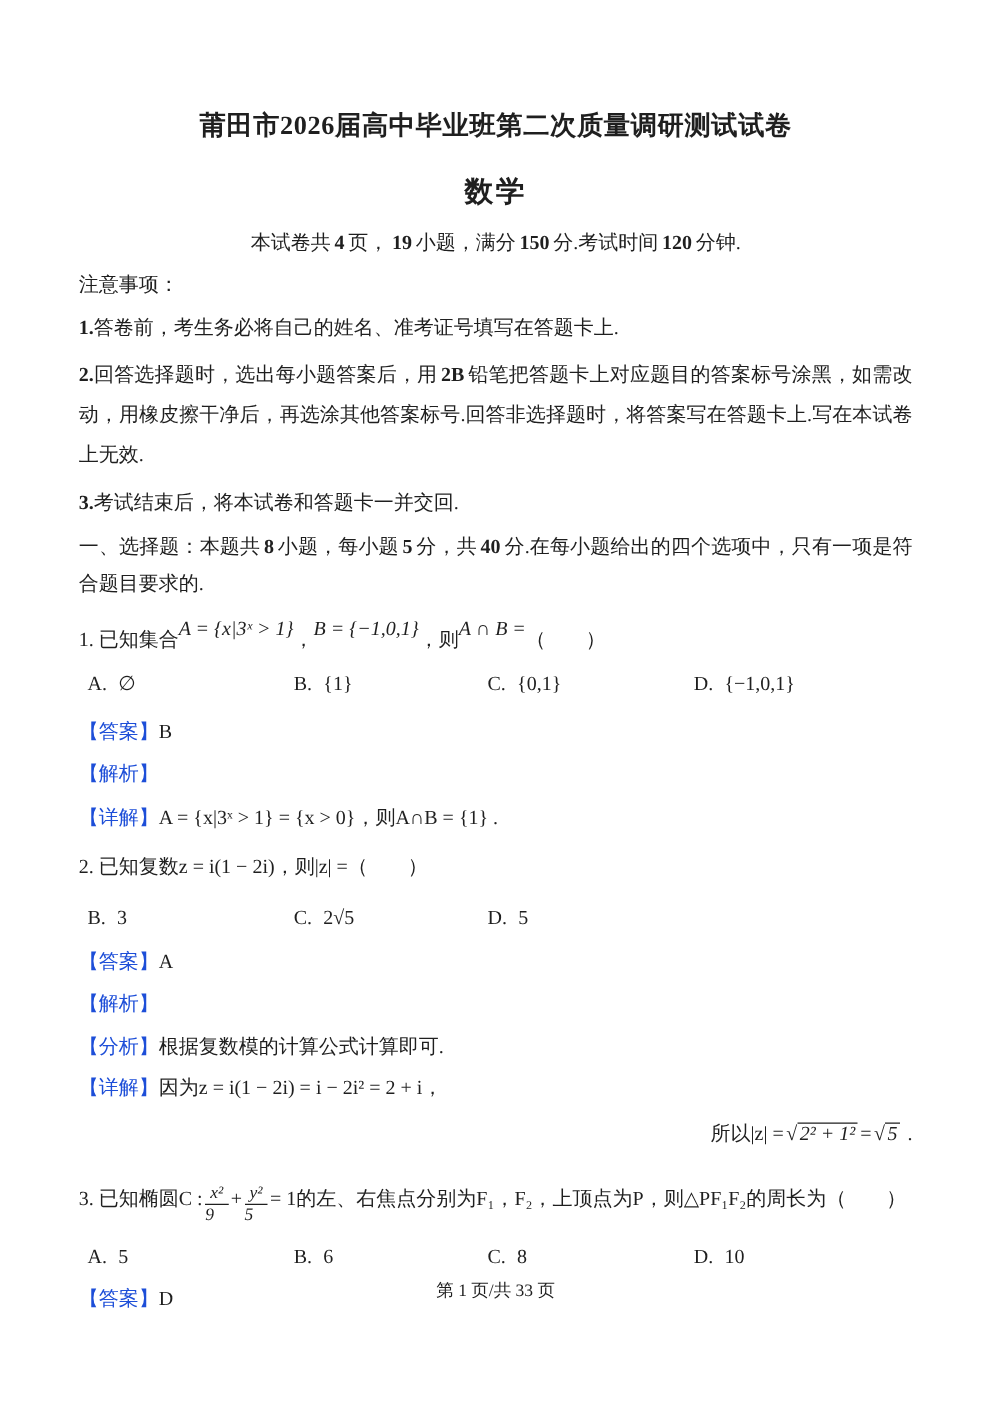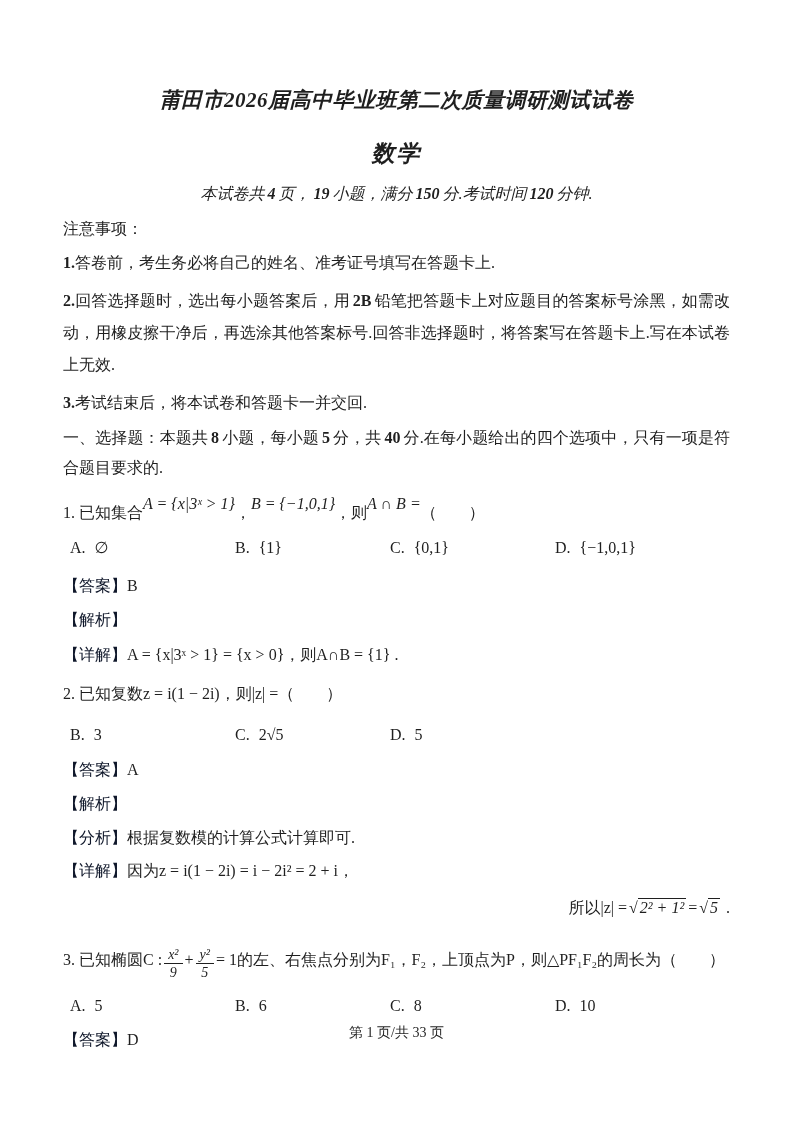--- a/index.html
+++ b/index.html
@@ -2,44 +2,44 @@
 <html><head>
 <meta charset="utf-8">
 <style>
   html,body{margin:0;padding:0;}
   body{
     width:793px;height:1122px;background:#ffffff;color:#1f1f1f;
     font-family:"Liberation Serif","DejaVu Serif",serif;
     font-size:16px;position:relative;overflow:hidden;
   }
   .doc{padding:86px 63px 0 63px;}
-  .center{text-align:center;font-style:italic;}
+  .center{text-align:center;}
   .title{font-size:21px;font-weight:700;letter-spacing:.5px;}
   .subject{margin-top:24px;font-size:23px;font-weight:700;letter-spacing:2px;}
   .info{margin-top:15px;font-size:16px;text-align:center;}
   .b{font-weight:700;margin:0 3px;}
   .notice-head{margin-top:12px;line-height:24px;}
   .n-item{margin-top:6px;line-height:32px;text-align:justify;}
   .n-item .num{font-weight:700;}
   .section-head{margin-top:4px;line-height:30px;text-align:justify;}
   .q1-line{margin-top:6px;line-height:28px;padding-top:10px;}
   .q-line{margin-top:10px;line-height:30px;}
   .opts{margin-top:8px;line-height:26px;display:grid;grid-template-columns:165px 155px 165px 1fr;padding-left:7px;}
   .opts2{margin-top:12px;line-height:28px;}
   .opt-label{margin-right:9px;}
   .ans{margin-top:12px;line-height:26px;}
   .ans8{margin-top:8px;line-height:26px;}
   .detail{margin-top:8px;line-height:28px;}
   .detail6{margin-top:6px;line-height:28px;}
   .detail-tall{margin-top:6px;line-height:34px;text-align:right;}
   .q3-line{margin-top:8px;line-height:54px;height:54px;}
-  .blue{color:#0f172a;}
+  .blue{color:#1d4ed8;}
   .m{}
   .raised{position:relative;top:-9px;display:inline-block;font-style:italic;}
-  .frac{display:inline-block;vertical-align:-12px;text-align:center;font-style:italic;font-size:14px;line-height:normal;margin:0 2px;}
+  .frac{display:inline-block;vertical-align:-12px;font-style:italic;font-size:14px;line-height:normal;margin:0 2px;}
   .frac .num{display:block;border-bottom:1px solid #1f1f1f;padding:0 4px;line-height:17px;}
   .frac .den{display:block;line-height:17px;}
   .sqrt{white-space:nowrap;margin:0 2px;}
   .sqrt .rdx{font-style:normal;}
   .sqrt .rad{border-top:1px solid #1f1f1f;padding:0 2px;font-style:italic;}
   .footer{position:absolute;top:1024px;left:0;width:793px;text-align:center;font-size:14px;}
 </style>
 </head>
 <body>
 

